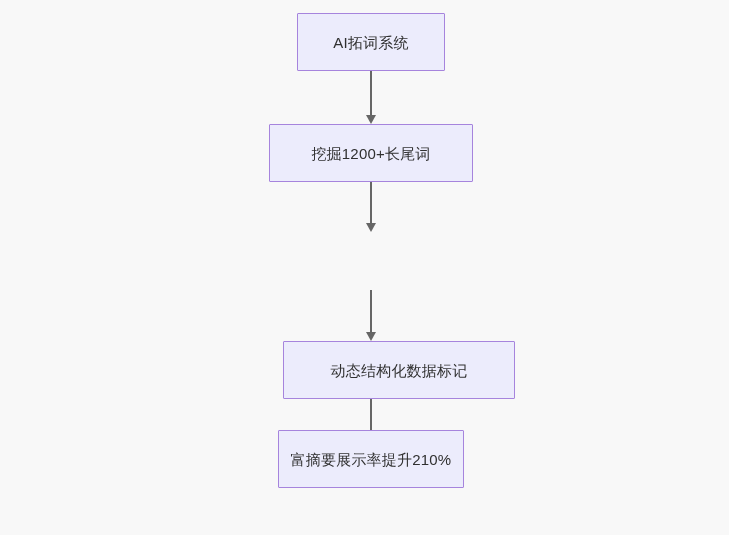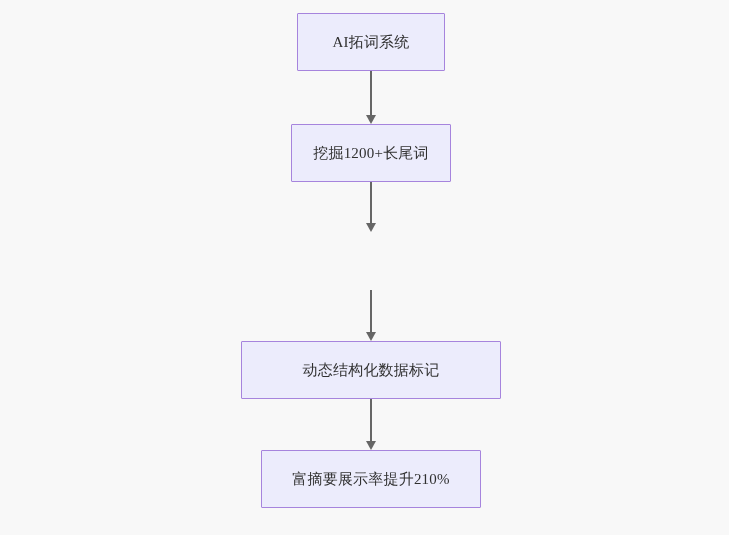--- a/index.html
+++ b/index.html
@@ -32,27 +32,26 @@
     height: 58px;
     transform: translateX(-50%);
     left: 371px;
   }
   .flow-node .node-label {
     font-size: 15px;
     line-height: 1;
     color: #303030;
     white-space: nowrap;
     letter-spacing: 0.2px;
-    font-family: Liberation Serif, serif;
   }
   #node-0 { width: 148px; top: 13px; }
-  #node-1 { width: 160px; top: 124px; }
+  #node-1 { width: 204px; top: 124px; }
   #node-2 { width: 222px; top: 232px; }
-  #node-3 { width: 260px; top: 341px; }
-  #node-4 { width: 220px; top: 450px; }
+  #node-3 { width: 232px; top: 341px; margin-left: 28px; }
+  #node-4 { width: 186px; top: 430px; }
 
   .connector {
     position: absolute;
     left: 371px;
     transform: translateX(-50%);
     width: 12px;
   }
   .connector .conn-line {
     position: absolute;
     left: 50%;

